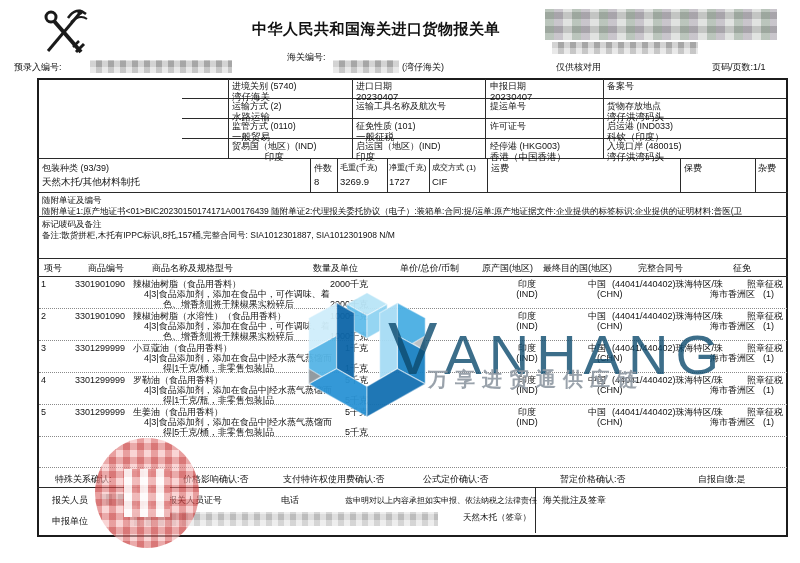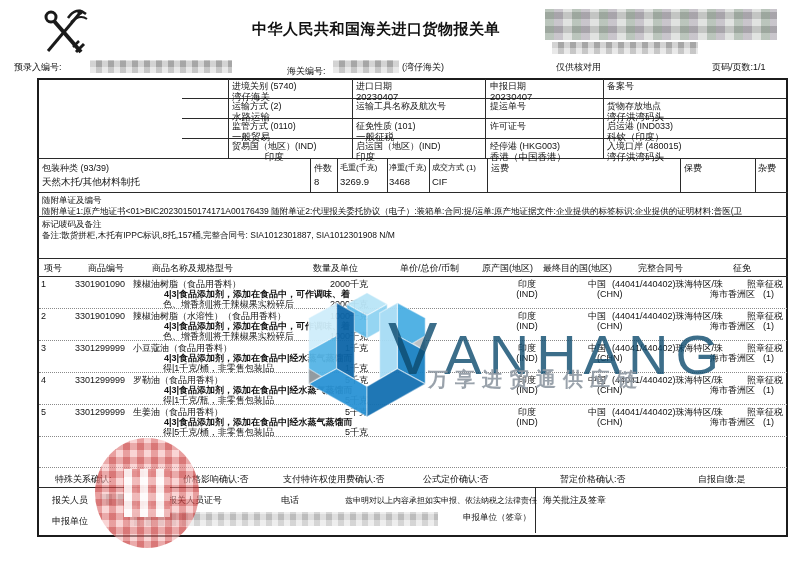--- a/index.html
+++ b/index.html
@@ -23,21 +23,21 @@
       repeating-linear-gradient(90deg,rgba(146,170,150,.35) 0 9px,rgba(180,160,190,.28) 9px 18px,rgba(255,255,255,.35) 18px 27px),
       repeating-linear-gradient(0deg,rgba(255,255,255,.35) 0 7px,rgba(0,0,0,.12) 7px 14px);}
   .cell{position:absolute;}
   .cell .lb{font-size:9px;line-height:10px;white-space:nowrap;}
   .cell .vv{font-size:9.5px;line-height:10px;white-space:nowrap;margin-top:1px;}
   .grow{position:absolute;left:37px;width:751px;height:32px;}
   .grow .t{position:absolute;}
   .g-no{left:4px;top:3px;}
   .g-code{left:38px;top:3px;}
   .g-n1{left:96px;top:3px;}
-  .g-n2{left:127px;top:13px;font-weight:bold;}
+  .g-n2{left:107px;top:13px;}
   .g-n3{left:126px;top:23px;}
   .g-q1{left:201px;top:3px;width:130px;text-align:right;}
   .g-q2{left:201px;top:23px;width:130px;text-align:right;}
   .g-or{left:460px;top:3px;width:60px;text-align:center;}
   .g-orc{left:460px;top:13px;width:60px;text-align:center;}
   .g-de{left:551px;top:3px;text-align:center;}
   .g-dec{left:560px;top:13px;}
   .g-dd1{left:575px;top:3px;}
   .g-dd2{right:33px;top:13px;}
   .g-du{right:5px;top:3px;}
@@ -73,21 +73,21 @@
     <path d="M28 12 Q36 0 46 8" fill="none" stroke="#1a1a1a" stroke-width="2.5"></path>
     <path d="M31 16 Q40 8 47 13" fill="none" stroke="#1a1a1a" stroke-width="2"></path>
   </svg>
 
   <div class="title" style="left:252px;top:20px;">中华人民共和国海关进口货物报关单</div>
   <div class="redact redact-color" style="left:545px;top:9px;width:232px;height:31px;"></div>
   <div class="redact" style="left:552px;top:42px;width:146px;height:12px;"></div>
 
   <div class="t" style="left:14px;top:62px;">预录入编号:</div>
   <div class="redact" style="left:90px;top:60px;width:142px;height:13px;"></div>
-  <div class="t" style="left:287px;top:66px;">海关编号:</div>
+  <div class="t" style="left:287px;top:52px;">海关编号:</div>
   <div class="redact" style="left:333px;top:60px;width:66px;height:13px;"></div>
   <div class="t" style="left:402px;top:62px;">(湾仔海关)</div>
   <div class="t" style="left:556px;top:62px;">仅供核对用</div>
   <div class="t" style="left:712px;top:62px;text-align:center;">页码/页数:1/1</div>
 
   <div class="box" style="left:37px;top:78px;width:747px;height:455px;"></div>
 
   <div class="vl" style="left:228px;top:79px;height:79px;"></div>
   <div class="vl" style="left:352px;top:79px;height:79px;"></div>
   <div class="vl" style="left:485px;top:79px;height:79px;"></div>
@@ -174,21 +174,21 @@
   <div class="vl" style="left:680px;top:158px;height:34px;"></div>
   <div class="vl" style="left:755px;top:158px;height:34px;"></div>
 
   <div class="t" style="left:42px;top:163px;">包装种类 (93/39)</div>
   <div class="t t95" style="left:42px;top:177px;">天然木托/其他材料制托</div>
   <div class="t" style="left:314px;top:163px;">件数</div>
   <div class="t t95" style="left:314px;top:177px;">8</div>
   <div class="t t8" style="left:340px;top:163px;">毛重(千克)</div>
   <div class="t t95" style="left:340px;top:177px;">3269.9</div>
   <div class="t t8" style="left:389px;top:163px;">净重(千克)</div>
-  <div class="t t95" style="left:389px;top:177px;">3468</div>
+  <div class="t t95" style="left:389px;top:177px;">1727</div>
   <div class="t t8" style="left:432px;top:163px;">成交方式 (1)</div>
   <div class="t t95" style="left:432px;top:177px;">CIF</div>
   <div class="t" style="left:491px;top:163px;">运费</div>
   <div class="t" style="left:684px;top:163px;">保费</div>
   <div class="t" style="left:758px;top:163px;">杂费</div>
 
   <div class="hl" style="top:192px;"></div>
 
   <div class="t t85" style="left:42px;top:195px;">随附单证及编号</div>
   <div class="t t85" style="left:42px;top:206px;max-width:742px;overflow:hidden;">随附单证1:原产地证书&lt;01&gt;BIC20230150174171A00176439 随附单证2:代理报关委托协议（电子）:装箱单:合同:提/运单:原产地证据文件:企业提供的标签标识:企业提供的证明材料:普医(卫</div>
@@ -312,21 +312,21 @@
   <div class="t" style="left:560px;top:474px;">暂定价格确认:否</div>
   <div class="t" style="left:698px;top:474px;">自报自缴:是</div>
   <div class="hl" style="top:487px;"></div>
 
   <div class="vl" style="left:535px;top:487px;height:46px;"></div>
   <div class="t" style="left:52px;top:495px;">报关人员</div>
   <div class="redact" style="left:100px;top:494px;width:62px;height:11px;"></div>
   <div class="t" style="left:168px;top:495px;">报关人员证号</div>
   <div class="t" style="left:281px;top:495px;">电话</div>
   <div class="t t8" style="left:345px;top:496px;">兹申明对以上内容承担如实申报、依法纳税之法律责任</div>
-  <div class="t t85" style="left:455px;top:512px;width:76px;text-align:right;">申报单位（签章）</div>
+  <div class="t t85" style="left:455px;top:512px;width:76px;text-align:right;">天然木托（签章）</div>
   <div class="t" style="left:543px;top:495px;">海关批注及签章</div>
   <div class="t" style="left:52px;top:516px;">申报单位</div>
   <div class="redact" style="left:128px;top:512px;width:310px;height:14px;opacity:.75;"></div>
 
   <svg class="wm-cube" viewBox="0 0 120 116">
     <g stroke="rgba(255,255,255,.45)" stroke-width="1">
       <polygon points="60,10 76,19 60,28 44,19" fill="#b9e5f7"></polygon>
       <polygon points="44,19 60,28 60,46 44,37" fill="#5fbcea"></polygon>
       <polygon points="76,19 60,28 60,46 76,37" fill="#90d3f2"></polygon>
       <polygon points="14,30 36,18 36,44 14,56" fill="#cfeefb"></polygon>

